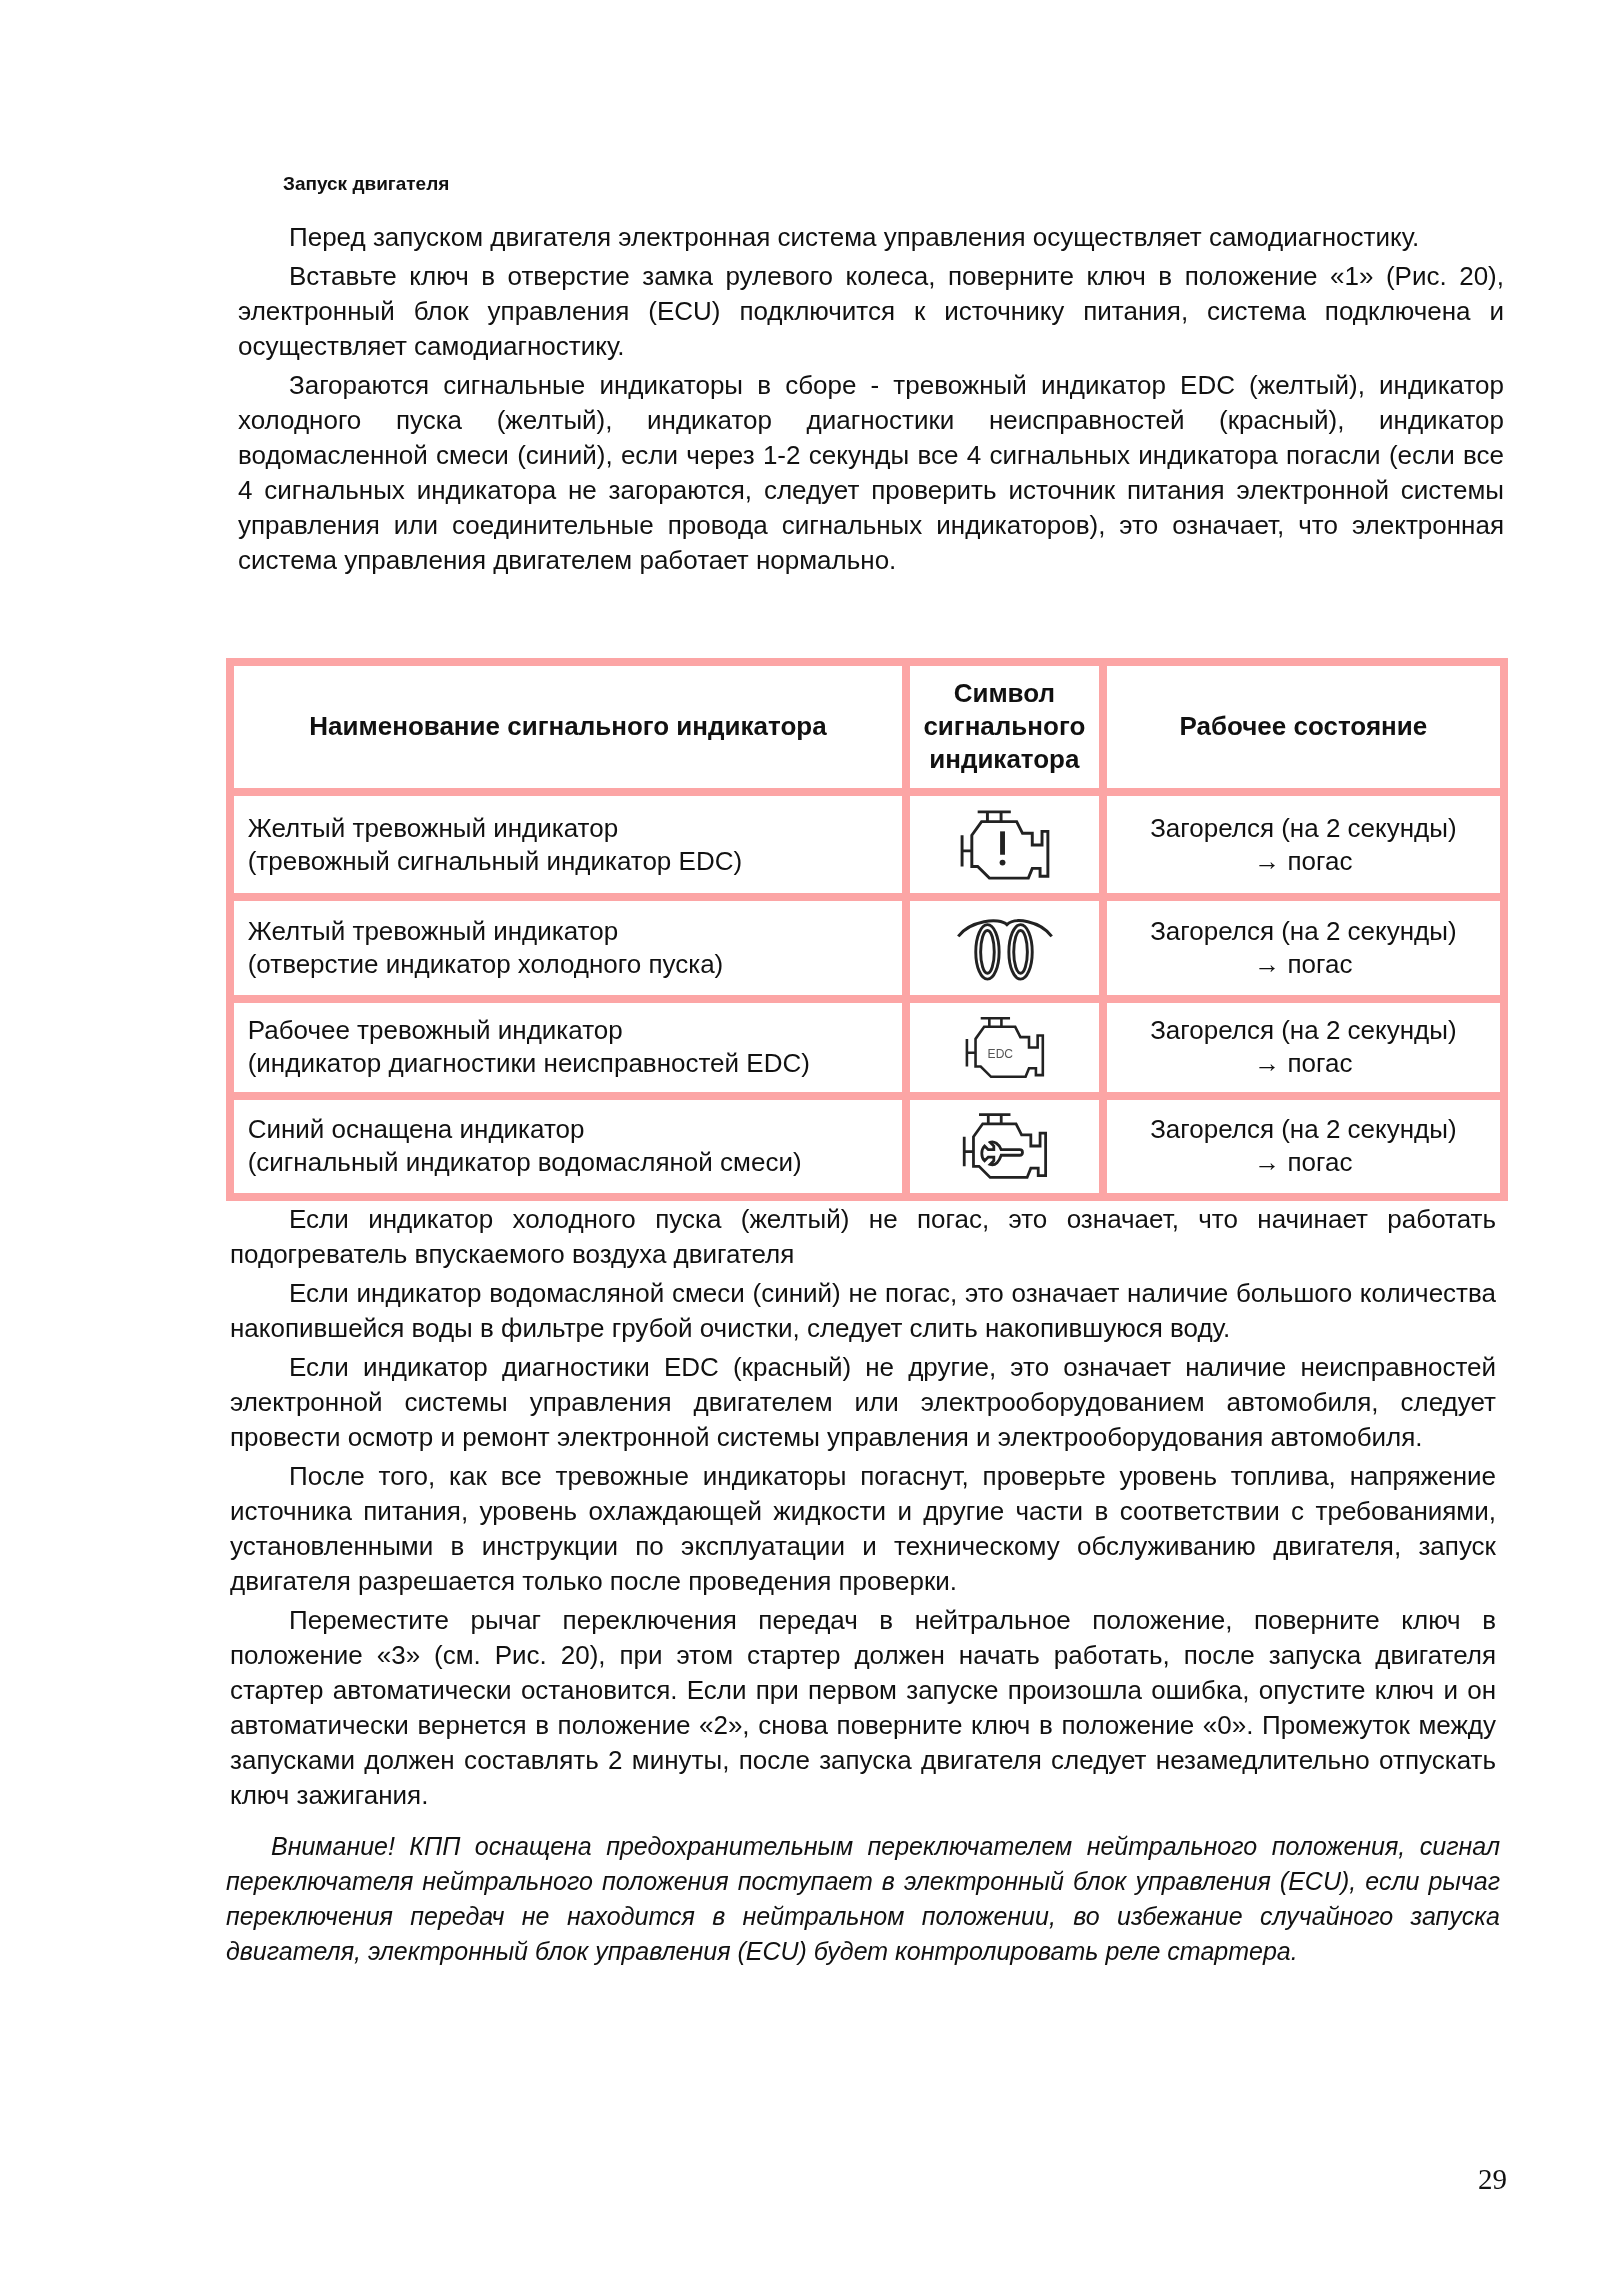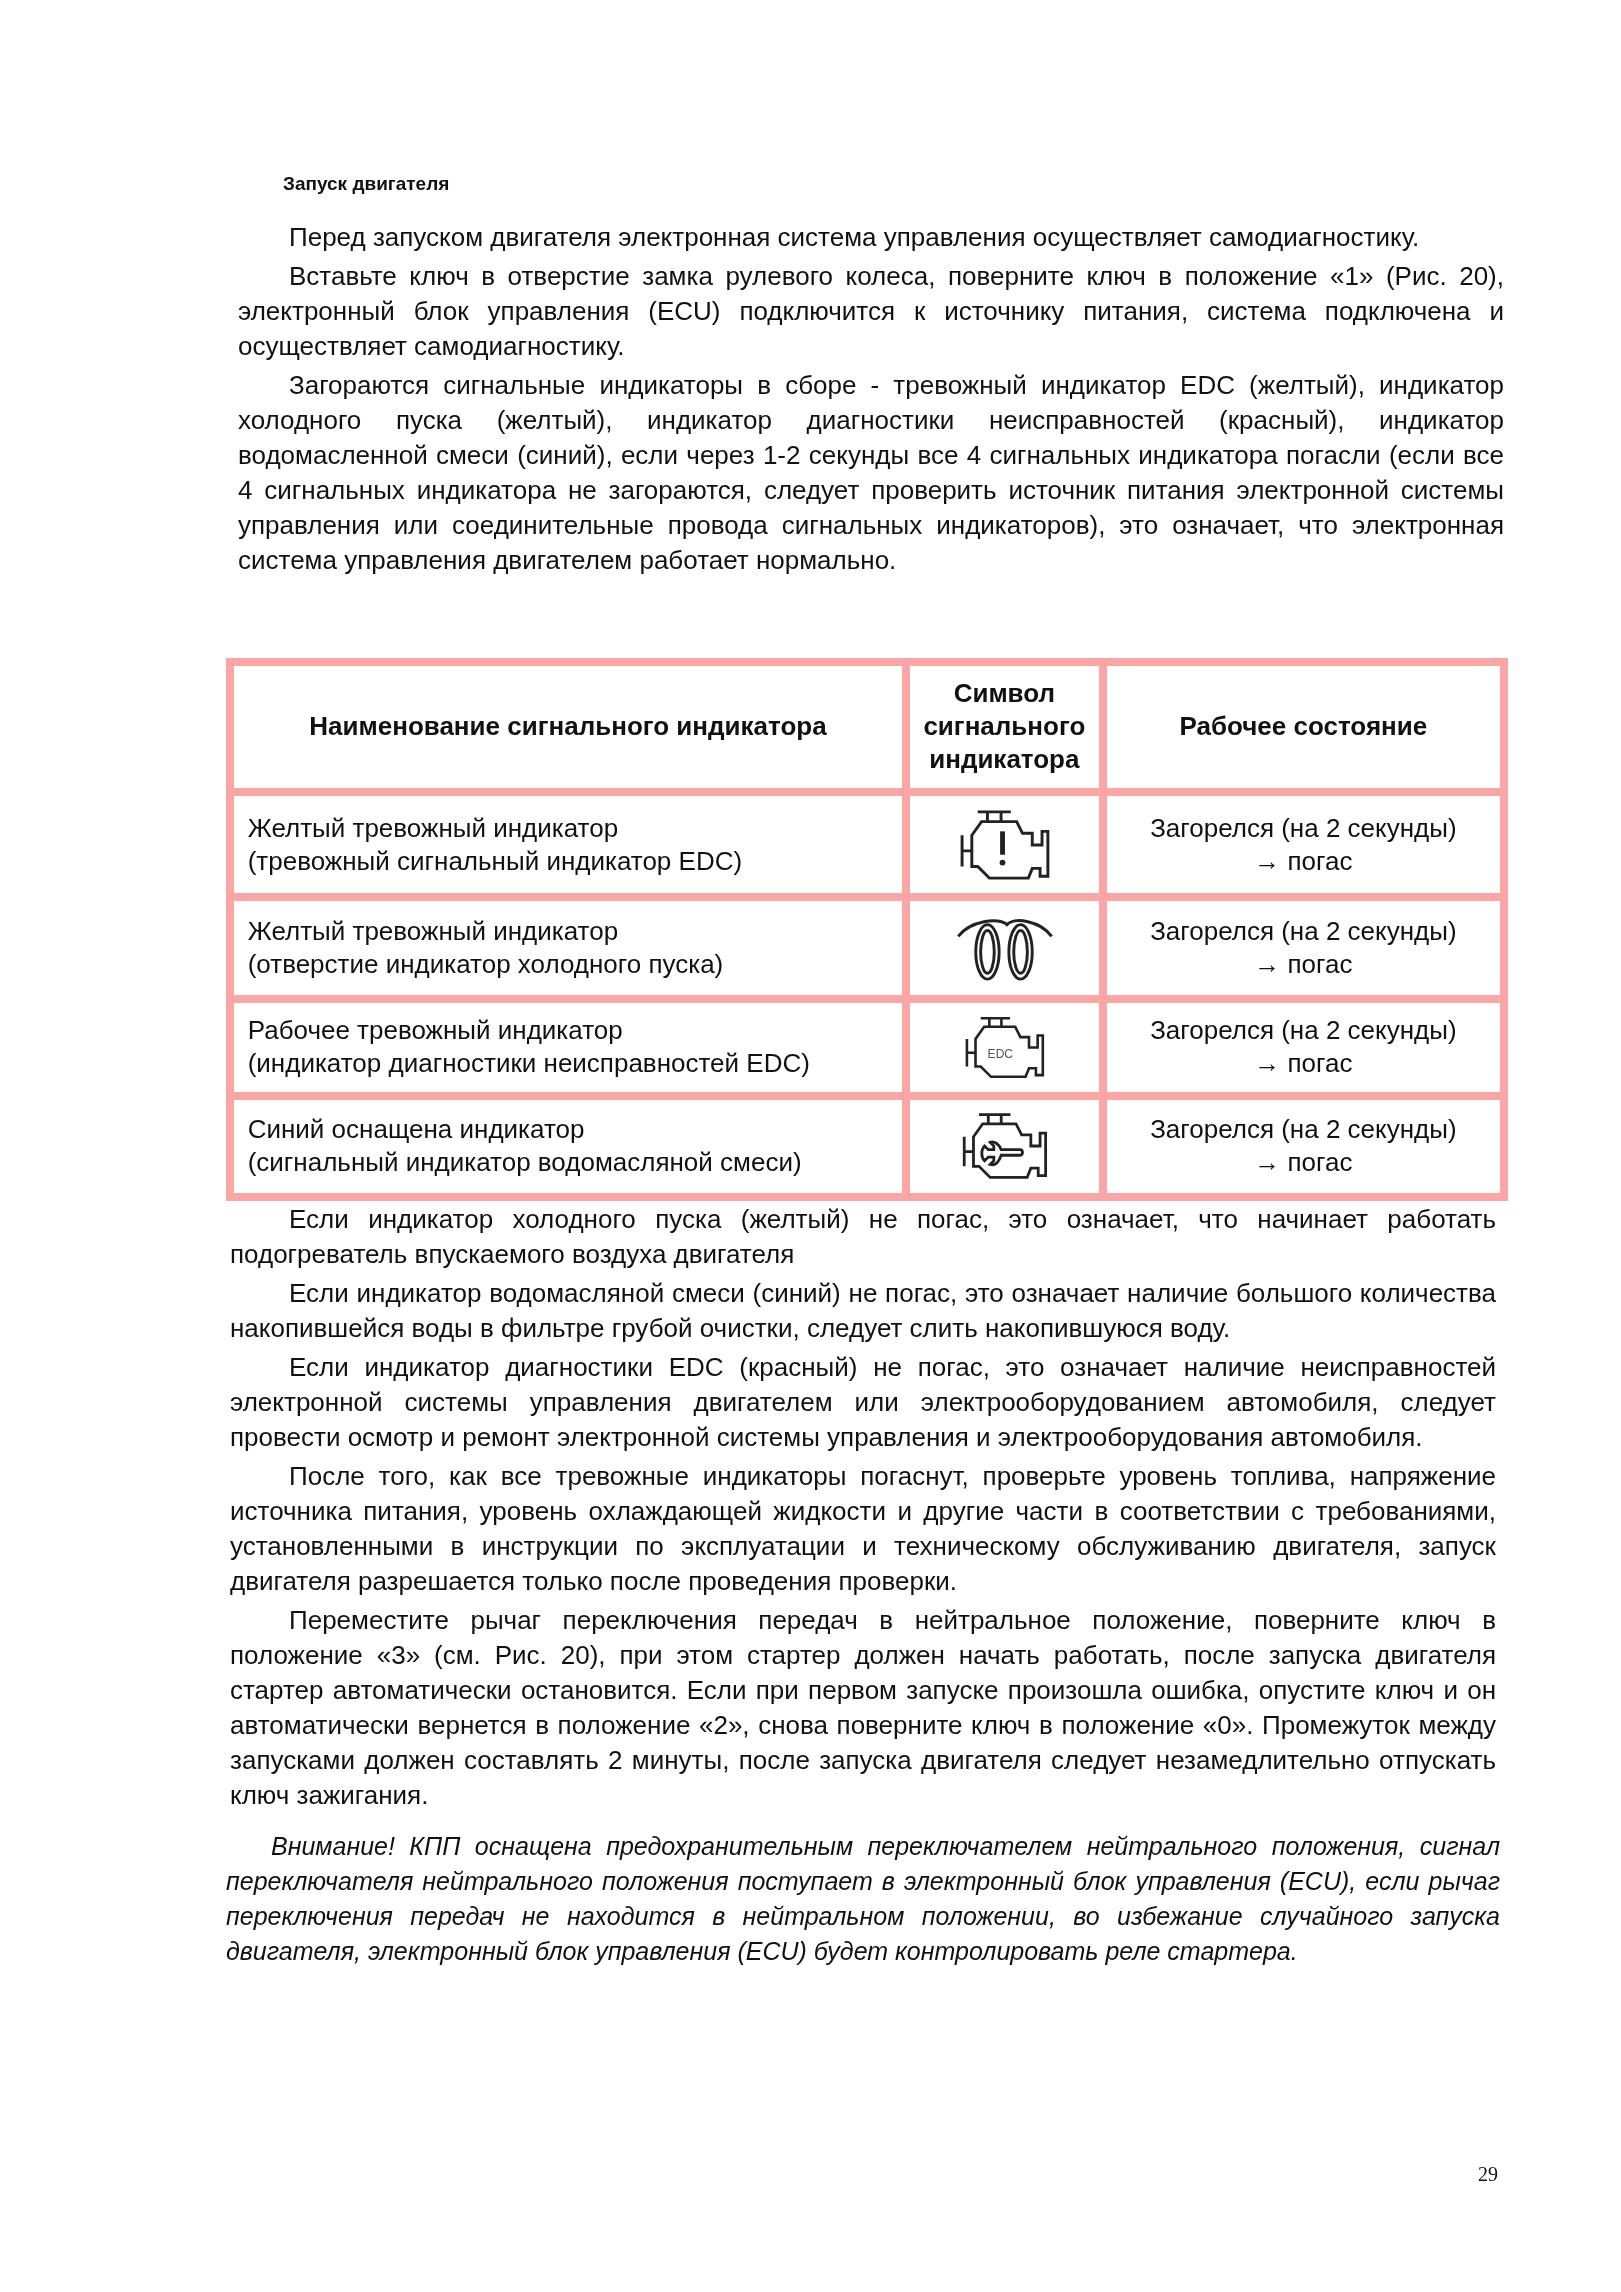--- a/index.html
+++ b/index.html
@@ -16,21 +16,21 @@
   table.ind-table th { font-weight: bold; text-align: center; padding: 5.9px 7.8px; height: 110px; }
   table.ind-table td { padding: 9.8px 13.7px; vertical-align: middle; }
   td.name { text-align: left; }
   td.sym { text-align: center; padding: 3.9px; }
   td.state { text-align: center; }
   col.c1 { width: 681px; } col.c2 { width: 197px; } col.c3 { width: 404px; }
   .after { position: absolute; left: 226px; top: 1198px; width: 1274px; }
   .warn { font-weight: normal; font-style: italic; font-size: 25px; line-height: 35px;
           text-align: justify; text-indent: 45px; margin: 15.7px 0 0 0; }
   .pagenum { position: absolute; left: 1478px; top: 2163px; font-family: "Liberation Serif", serif;
-             font-size: 20px; }
+             font-size: 29px; }
   svg.icon { display: block; margin: 0 auto; }
 </style>
 </head>
 <body>
 
 <div class="page">
   <div class="heading">Запуск двигателя</div>
   <p class="para">Перед запуском двигателя электронная система управления осуществляет самодиагностику.</p>
   <p class="para">Вставьте ключ в отверстие замка рулевого колеса, поверните ключ в положение «1» (Рис. 20), электронный блок управления (ECU) подключится к источнику питания, система подключена и осуществляет самодиагностику.</p>
   <p class="para">Загораются сигнальные индикаторы в сборе - тревожный индикатор EDC (желтый), индикатор холодного пуска (желтый), индикатор диагностики неисправностей (красный), индикатор водомасленной смеси (синий), если через 1-2 секунды все 4 сигнальных индикатора погасли (если все 4 сигнальных индикатора не загораются,  следует проверить источник питания электронной системы управления или соединительные провода сигнальных индикаторов), это означает, что электронная система управления двигателем работает нормально.</p>
@@ -131,20 +131,20 @@
         <div>Загорелся (на 2 секунды)</div>
         <div>→ погас</div>
       </td>
     </tr>
   </tbody>
 </table>
 
 <div class="after">
   <p class="para ind2">Если индикатор холодного пуска (желтый) не погас, это означает, что начинает работать подогреватель впускаемого воздуха двигателя</p>
   <p class="para ind2">Если индикатор водомасляной смеси (синий) не погас, это означает наличие большого количества накопившейся воды в фильтре грубой очистки, следует слить накопившуюся воду.</p>
-  <p class="para ind2">Если индикатор диагностики EDC (красный) не погас, это означает наличие неисправностей электронной системы управления двигателем или электрооборудованием автомобиля, следует провести осмотр и ремонт электронной системы управления и электрооборудования автомобиля.</p>
+  <p class="para ind2">Если индикатор диагностики EDC (красный) не другие, это означает наличие неисправностей электронной системы управления двигателем или электрооборудованием автомобиля, следует провести осмотр и ремонт электронной системы управления и электрооборудования автомобиля.</p>
   <p class="para ind2">После того, как все тревожные индикаторы погаснут, проверьте уровень топлива, напряжение источника питания, уровень охлаждающей жидкости и другие части в соответствии с требованиями, установленными в инструкции по эксплуатации и техническому обслуживанию двигателя, запуск двигателя разрешается только после проведения проверки.</p>
   <p class="para ind2">Переместите рычаг переключения передач в нейтральное положение, поверните ключ в положение «3» (см. Рис. 20), при этом стартер должен начать работать, после запуска двигателя стартер автоматически остановится. Если при первом запуске произошла ошибка, опустите ключ и он автоматически вернется в положение «2», снова поверните ключ в положение «0». Промежуток между запусками должен составлять 2 минуты, после запуска двигателя следует незамедлительно отпускать ключ зажигания.</p>
   <p class="warn">Внимание! КПП оснащена предохранительным переключателем нейтрального положения, сигнал переключателя нейтрального положения поступает в электронный блок управления (ECU), если рычаг переключения передач не находится в нейтральном положении, во избежание случайного запуска двигателя, электронный блок управления (ECU) будет контролировать реле стартера.</p>
 </div>
 
 <div class="pagenum">29</div>
 
 
 </body></html>

